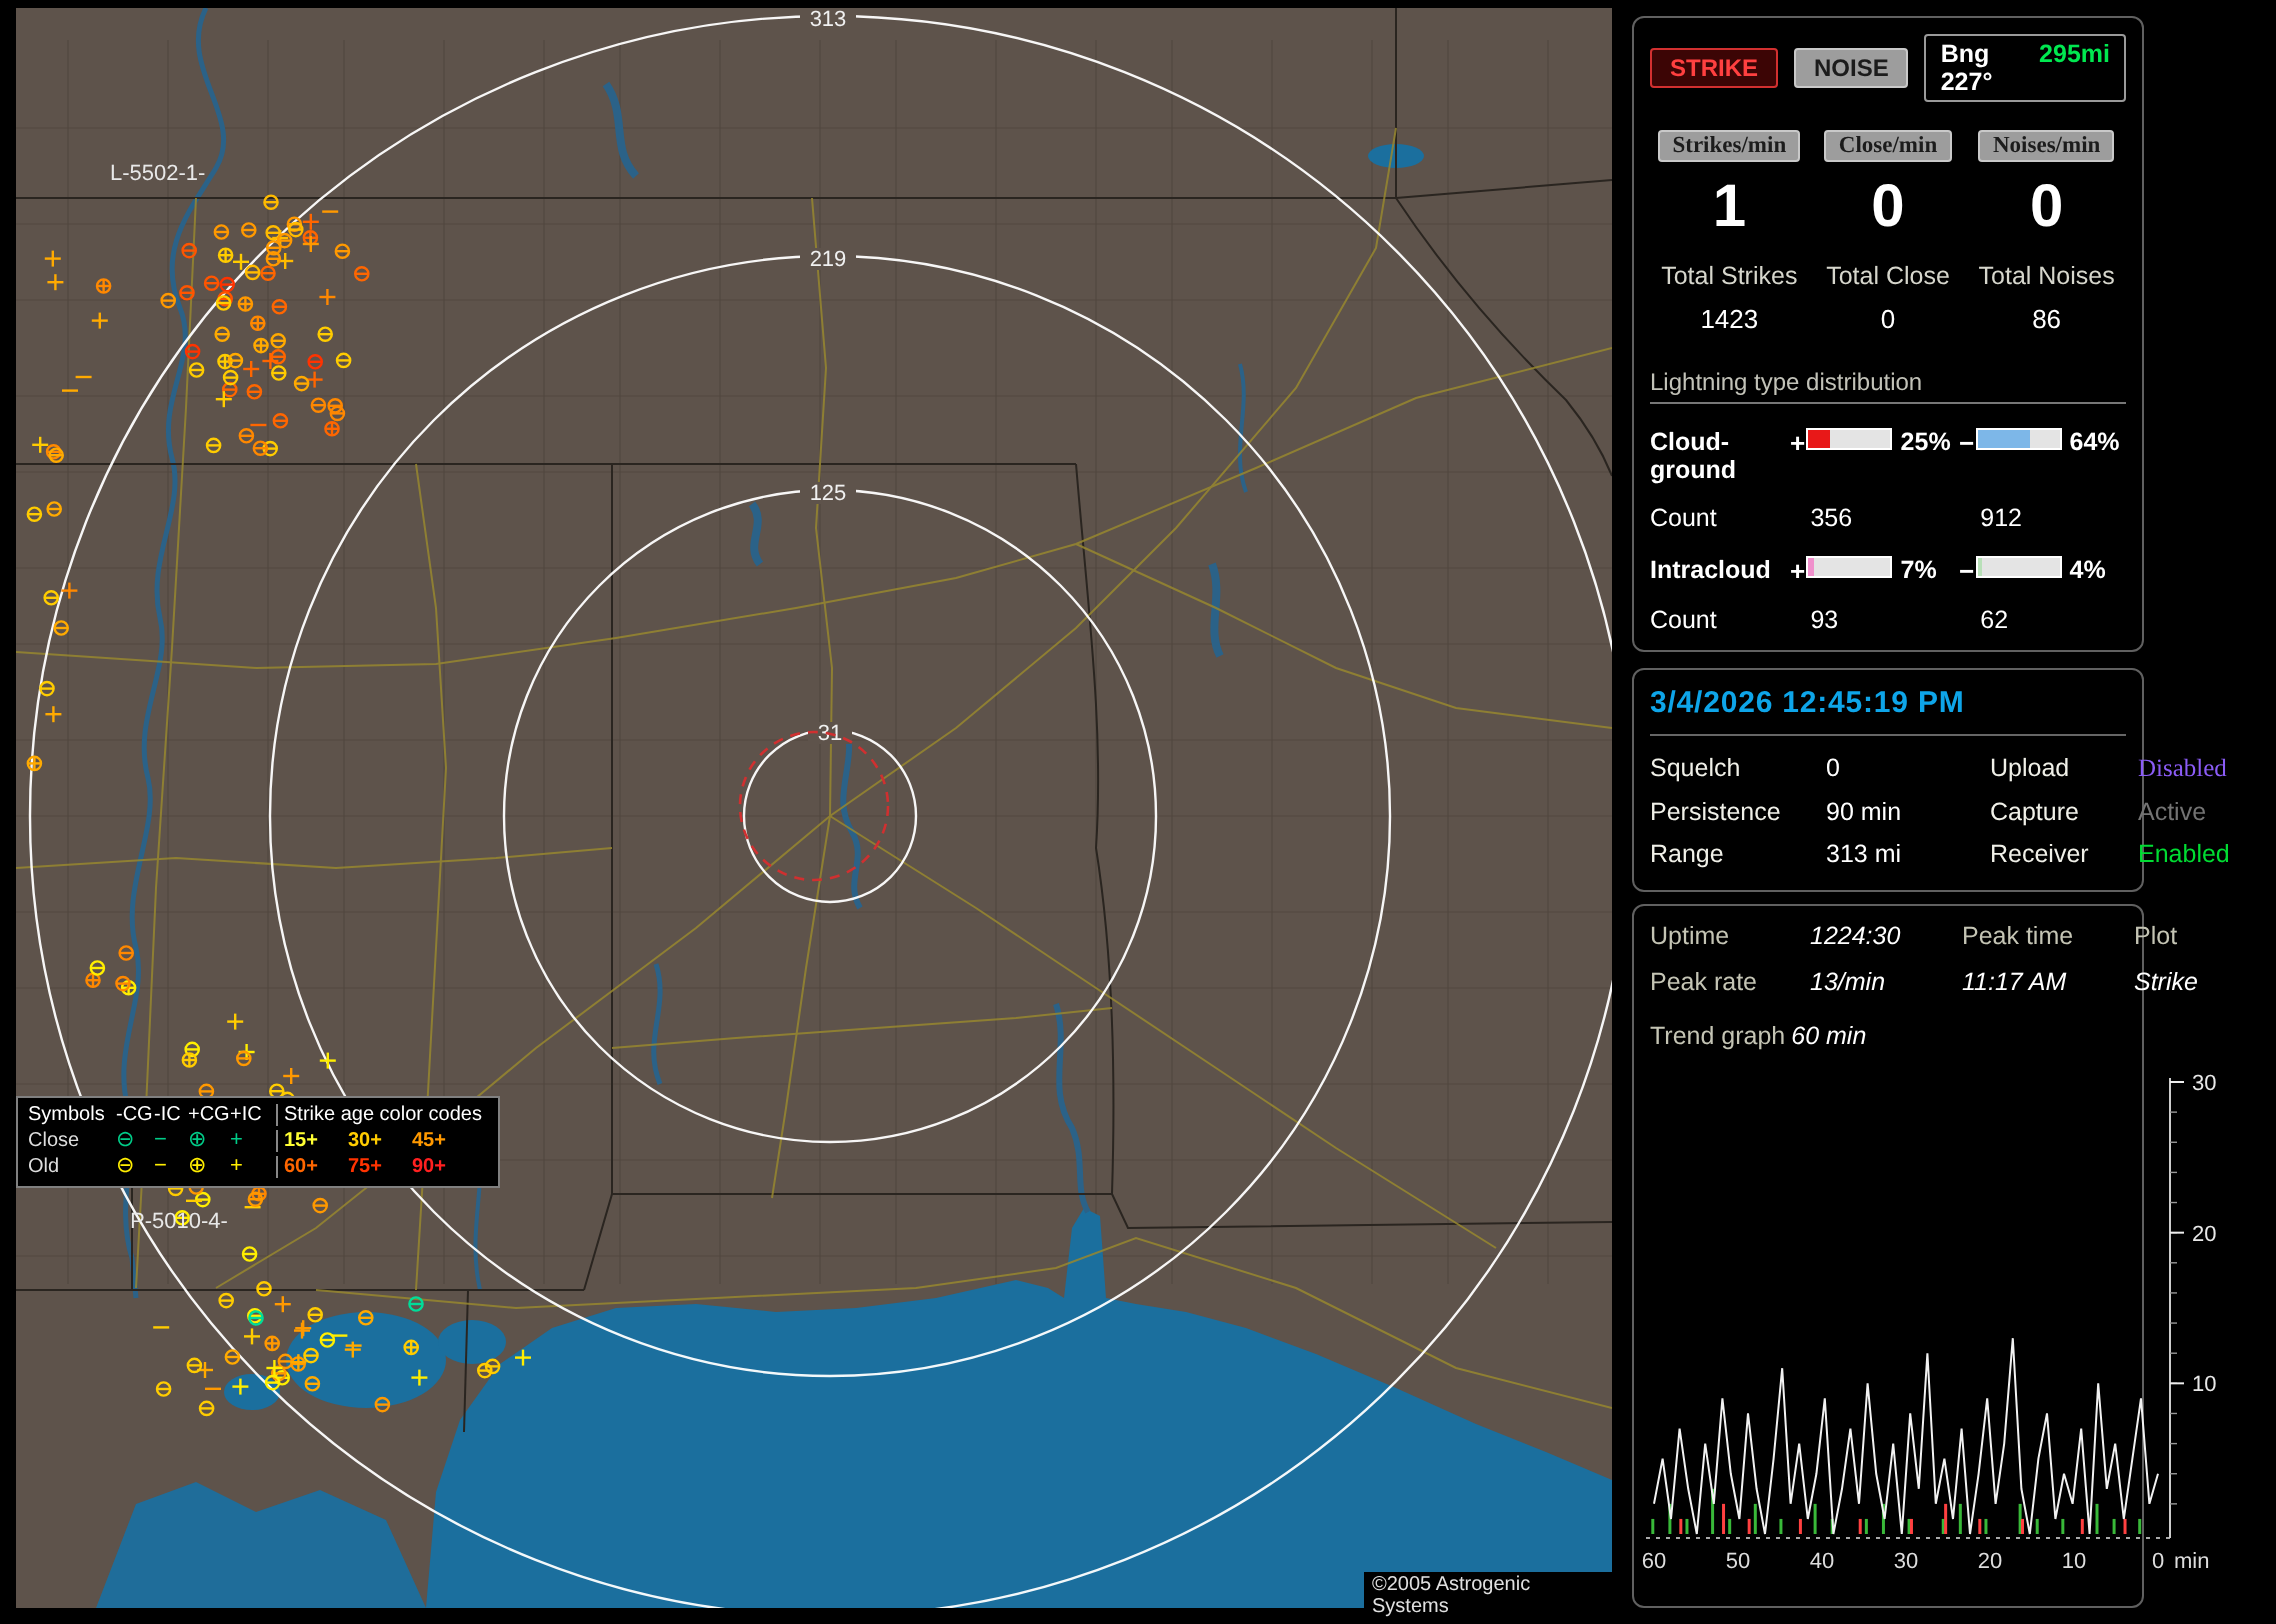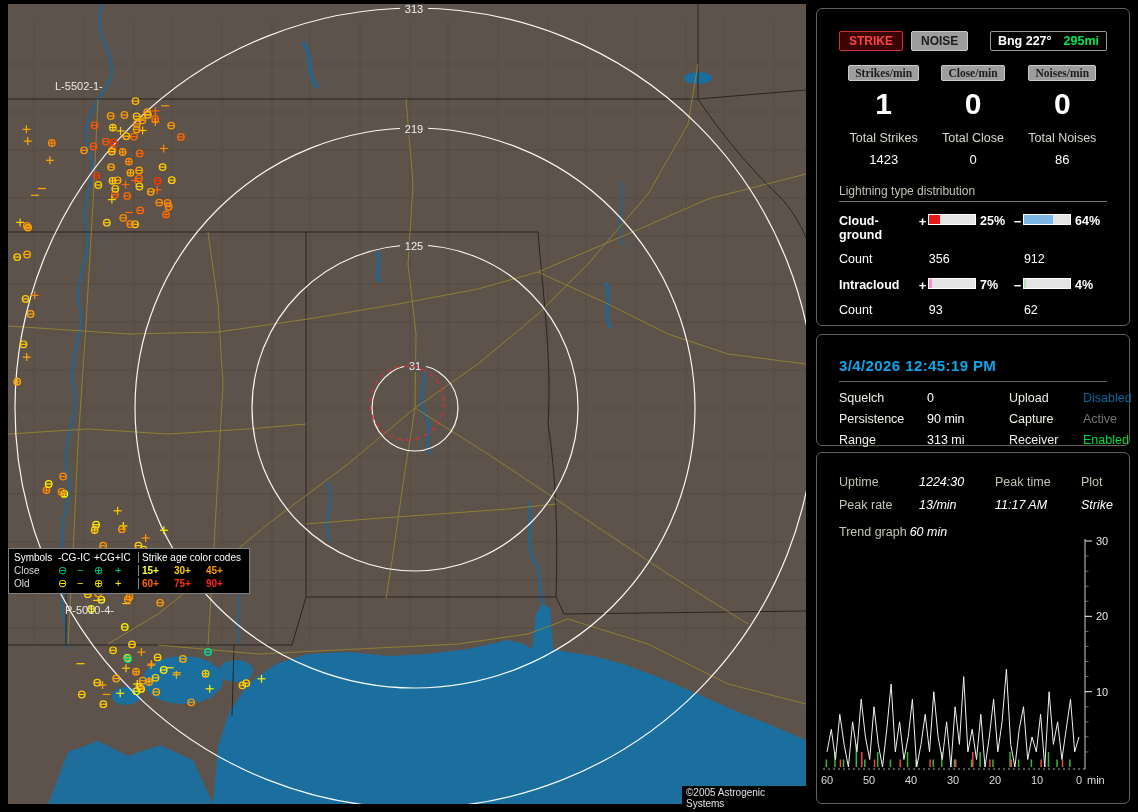--- a/index.html
+++ b/index.html
@@ -19,22 +19,22 @@
     font-size:10px;padding:2px 5px 3px;display:grid;line-height:13px;align-items:center;
     grid-template-columns:44px 19px 17px 21px 19px 8px 32px 32px 38px;}
   .legend .hdr{color:#fff;}
   .legend .age-hdr{grid-column:7/10;color:#fff;white-space:nowrap;}
   .legend .rowlbl{color:#ddd;}
   .legend .sym{font-size:11px;}
   .legend .vline{border-left:1px solid #888;height:11px;justify-self:center;width:0;}
   .legend .age{font-weight:bold;}
 
   
-  .box{position:absolute;left:816px;width:314px;background:#000;border:1px solid #606060;
-    border-radius:6px;box-sizing:border-box;padding:22px;}
+  .box{position:absolute;left:816px;width:256px;background:#000;border:1px solid #606060;
+    border-radius:6px;box-sizing:border-box;padding:8px;}
   #box1{top:8px;height:318px;}
   #box2{top:334px;height:112px;}
   #box3{top:452px;height:352px;}
 
   .top-row{display:flex;align-items:center;gap:8px;}
   .chip{font-size:12px;font-weight:bold;padding:2px 9px;border-radius:2px;}
   .strike-chip{background:#3c0505;color:#ff4040;border:1px solid #d23030;}
   .gray-chip{background:#9d9d9d;color:#1c1c1c;border:1px solid #c9c9c9;}
   .bng-chip{margin-left:auto;background:#000;border:1px solid #9a9a9a;color:#fff;font-weight:bold;
     font-size:12.5px;padding:2px 7px;display:flex;gap:12px;border-radius:2px;}
@@ -937,21 +937,21 @@
   </div>
 </div>
 
 <div class="box" id="box2">
   <div class="datetime">3/4/2026 12:45:19 PM</div>
   <div class="divider"></div>
   <div class="settings-grid">
     <span class="k">Squelch</span>
     <span class="v">0</span>
     <span class="k">Upload</span>
-    <span class="v v2" style="color: #0369a1;">Disabled</span>
+    <span class="v v2" style="color: #8b5cf6; font-family: Liberation Serif, serif;">Disabled</span>
 
     <span class="k">Persistence</span>
     <span class="v">90 min</span>
     <span class="k">Capture</span>
     <span class="v v2" style="color: #737373;">Active</span>
 
     <span class="k">Range</span>
     <span class="v">313 mi</span>
     <span class="k">Receiver</span>
     <span class="v v2" style="color: rgb(0, 221, 51);">Enabled</span>

